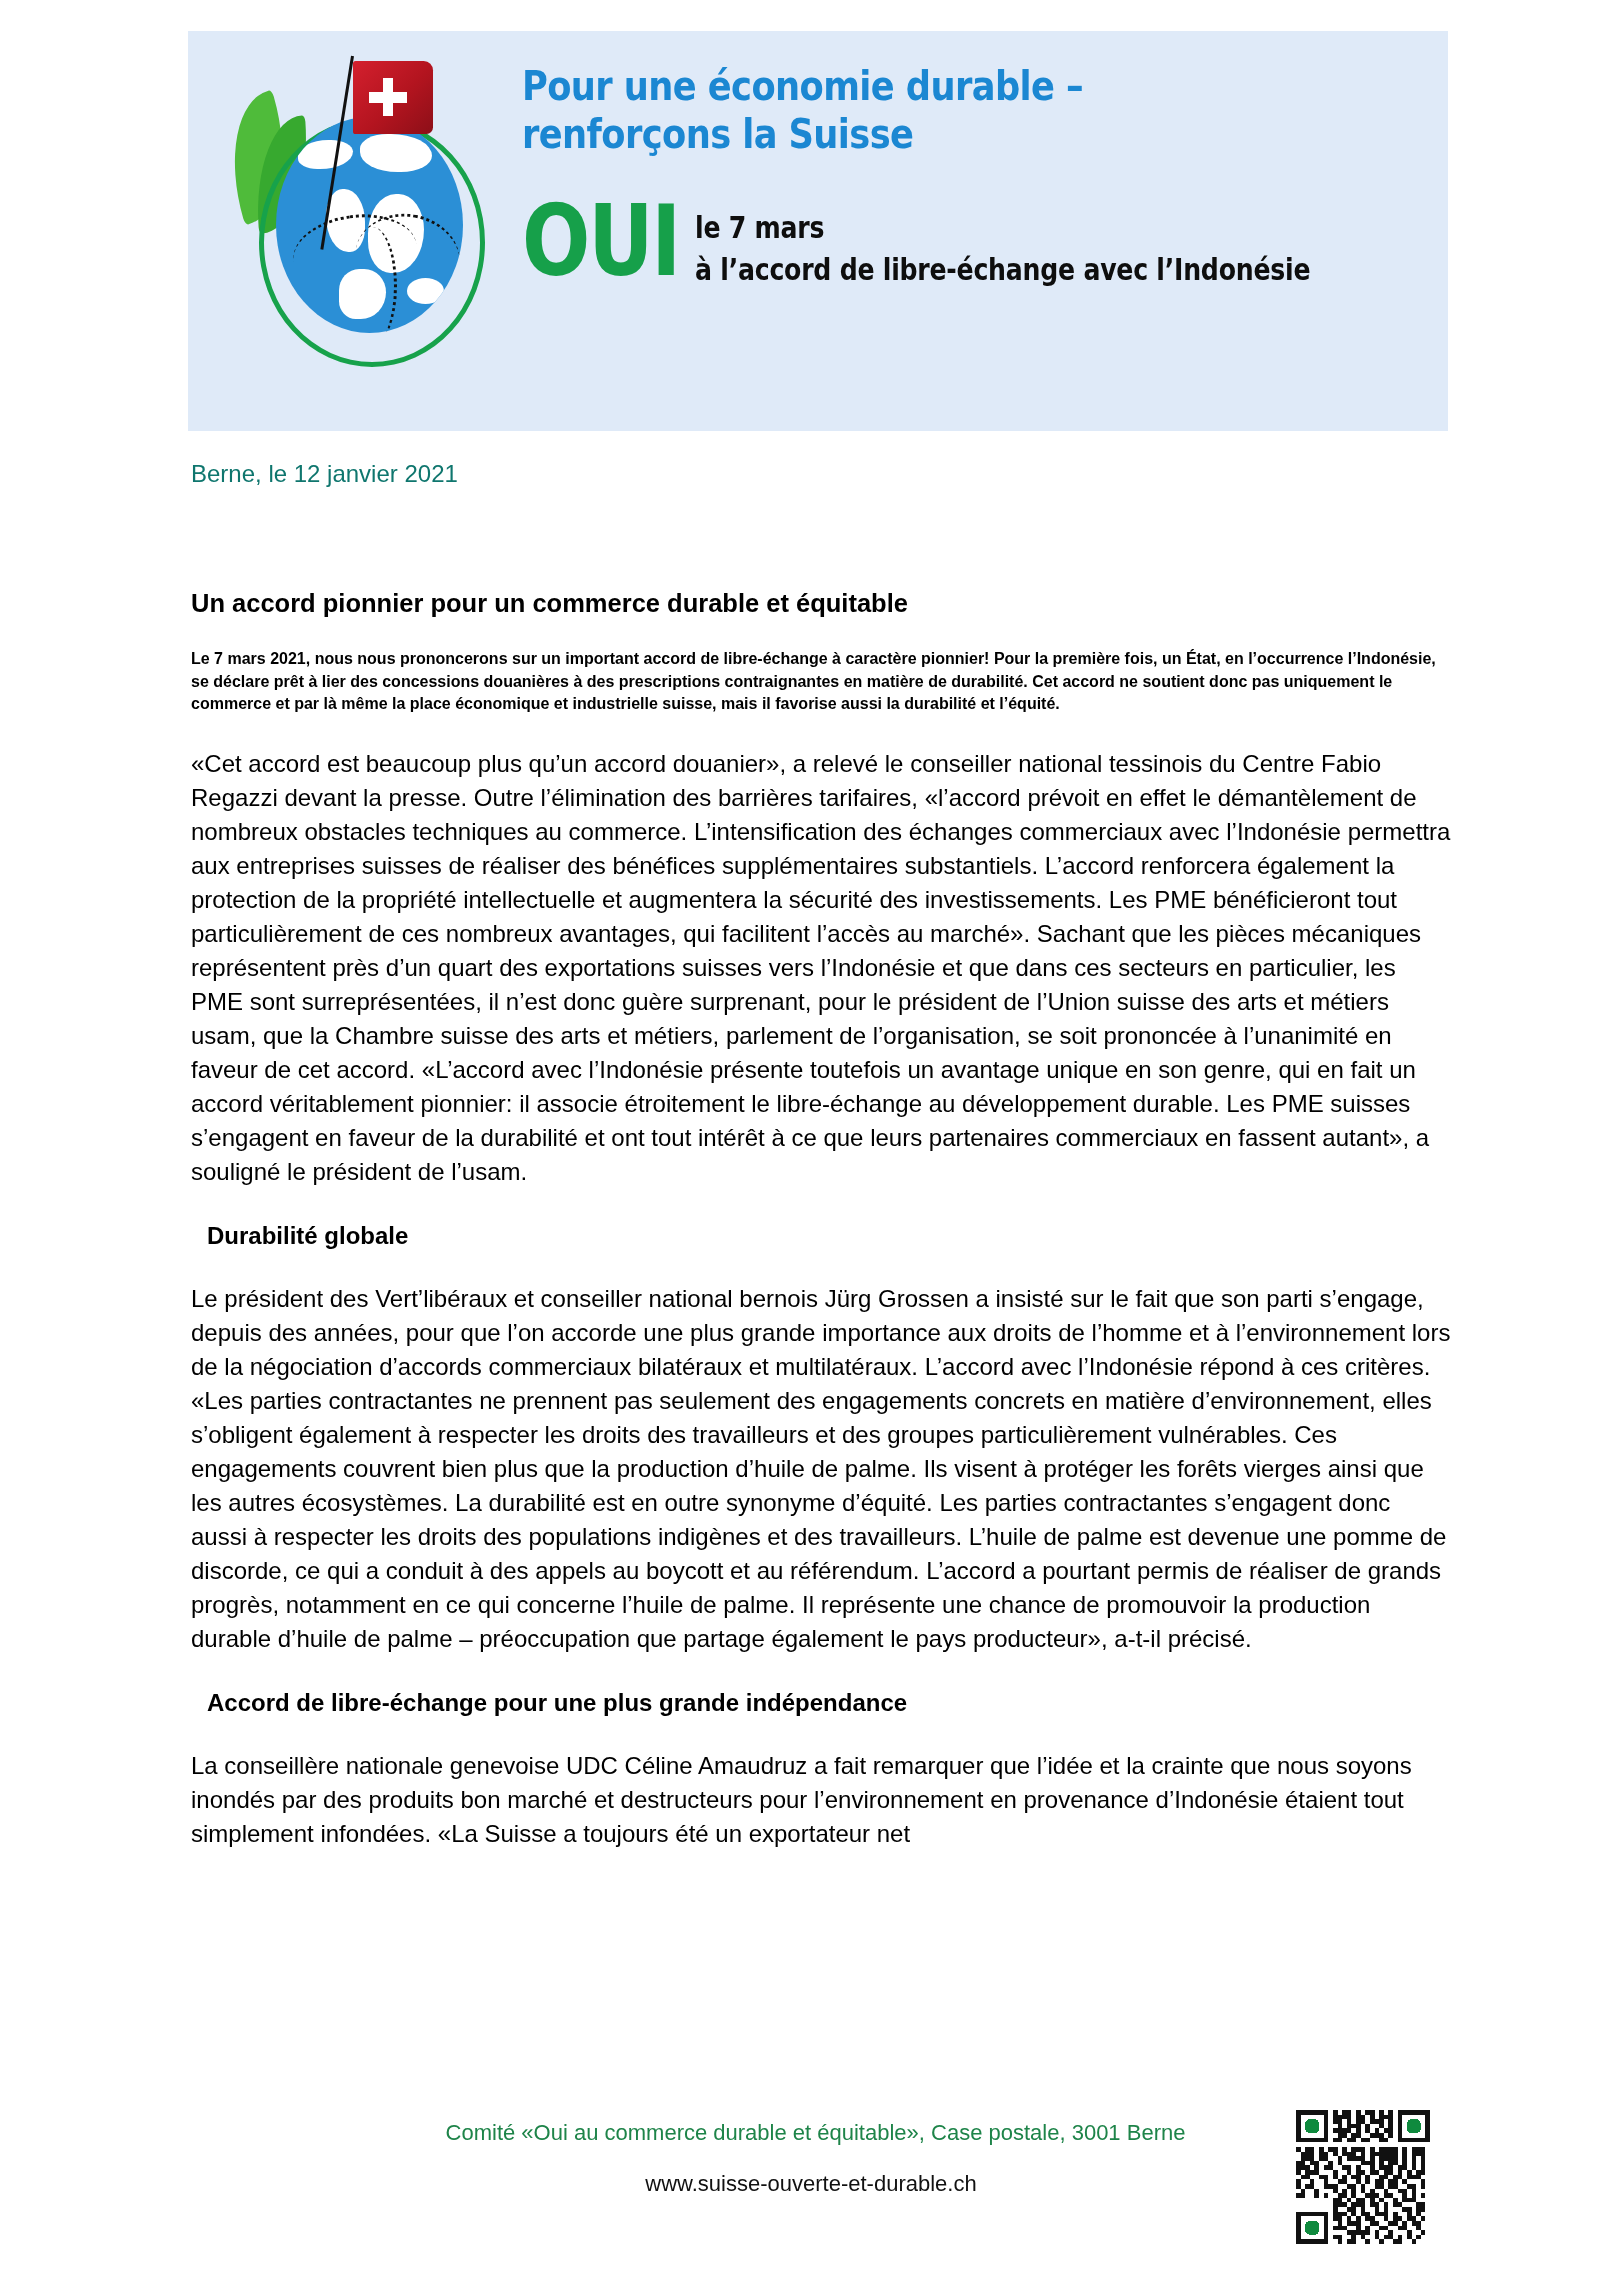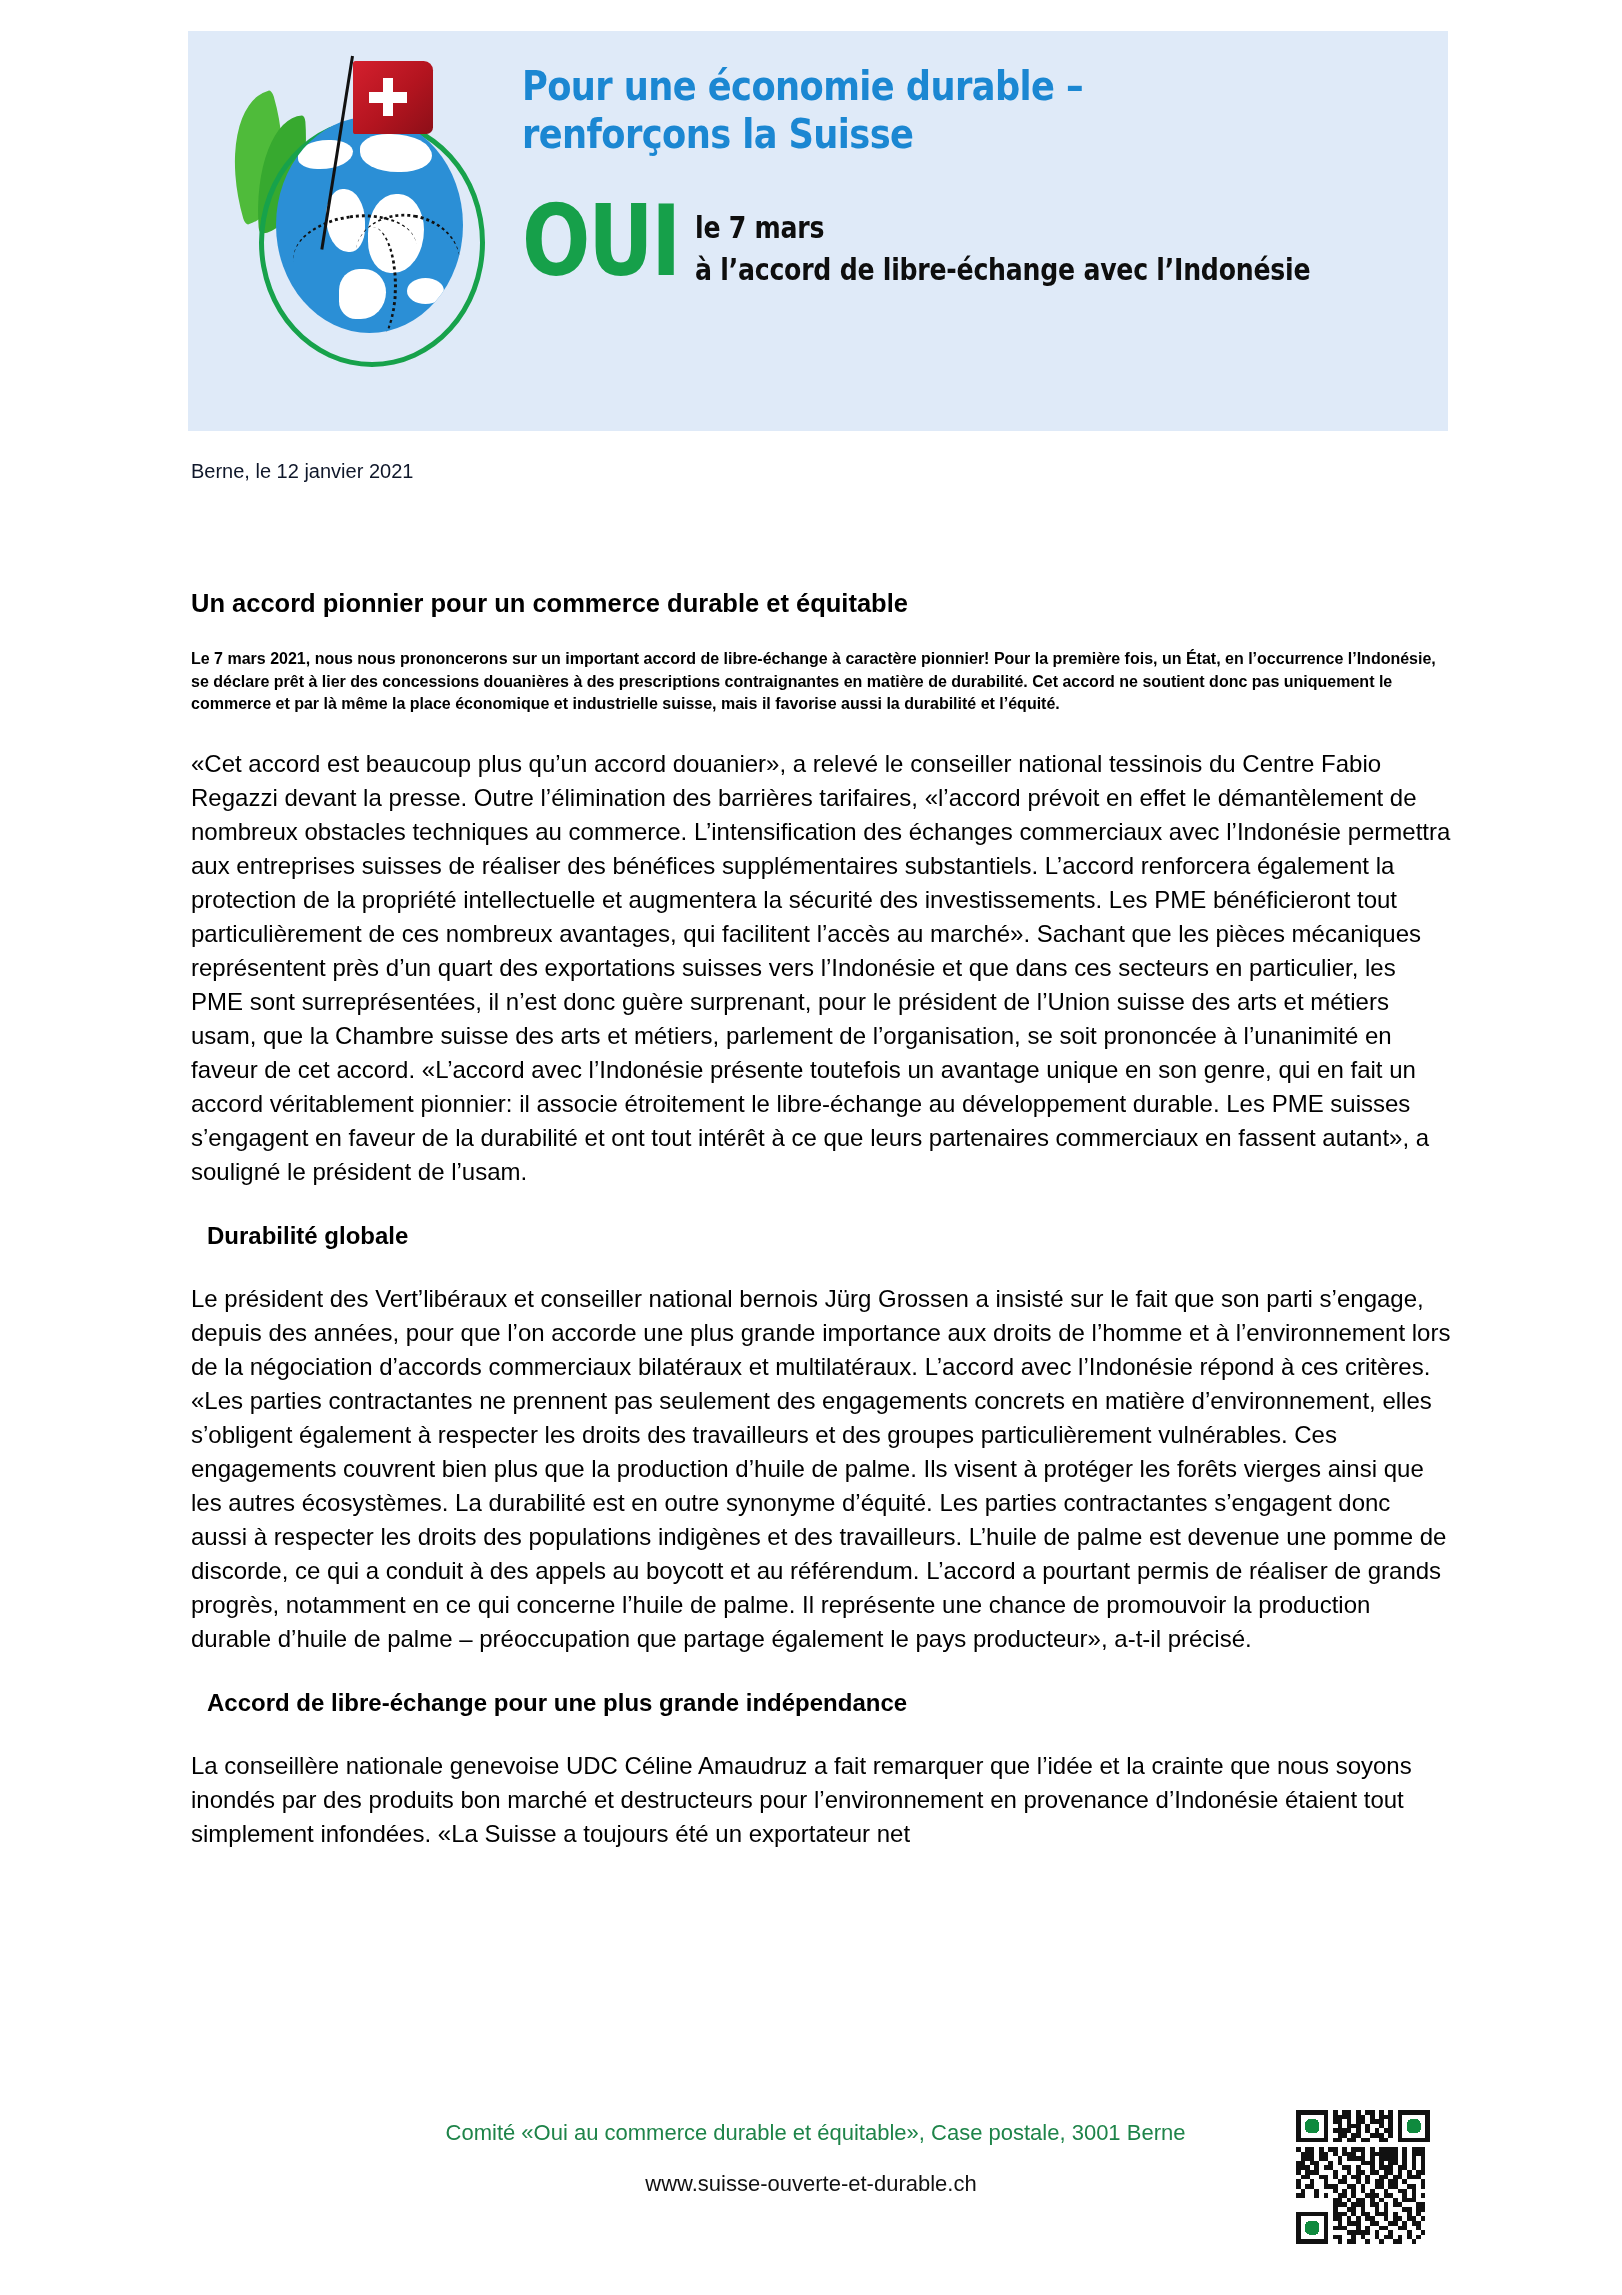--- a/index.html
+++ b/index.html
@@ -177,23 +177,23 @@
     left: 16.4px; top: 31px;
     width: 38px; height: 10.5px;
     background: #ffffff;
   }
 
   
   .date {
     position: absolute;
     left: 191px;
     top: 458px;
-    font-size: 20px;
+    font-size: 24px;
     line-height: 1.35;
-    color: #0f172a;
+    color: #0f766e;
     text-align: right;
   }
   .doc-title {
     position: absolute;
     left: 191px;
     top: 589px;
     font-size: 25.5px;
     font-weight: 700;
     color: #000;
   }

